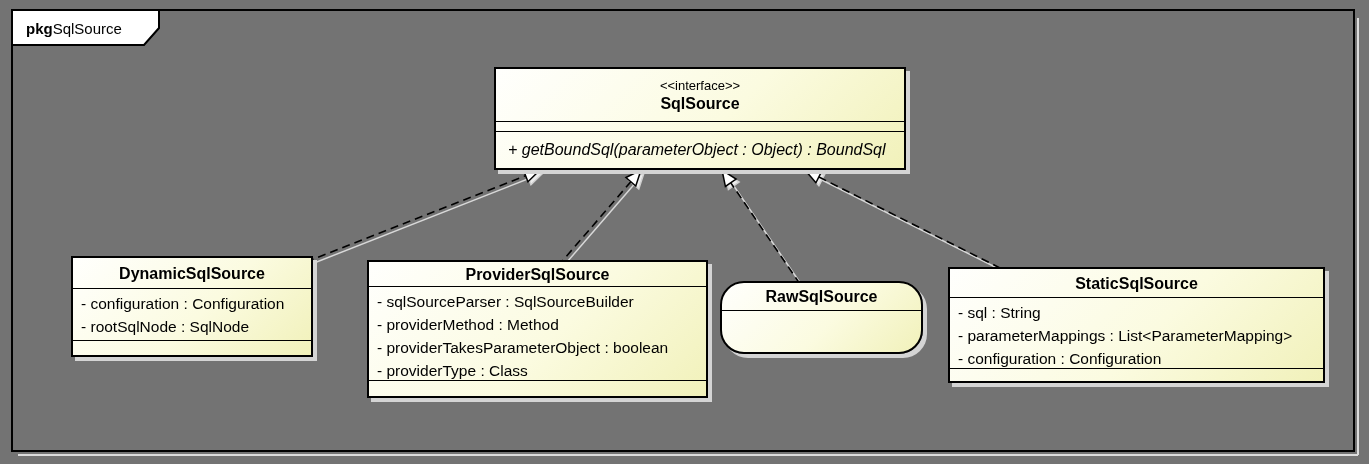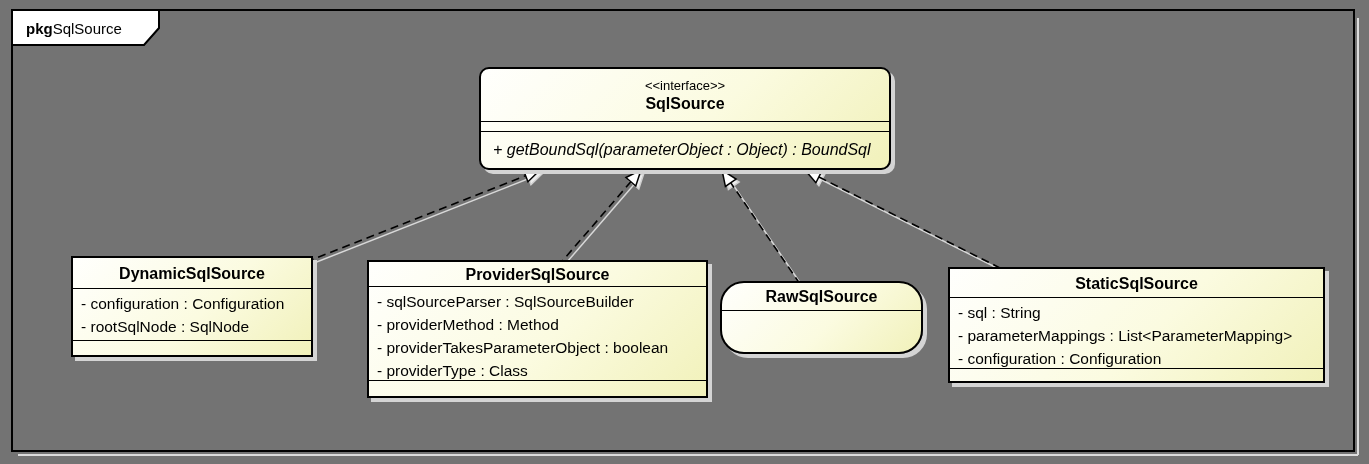--- a/index.html
+++ b/index.html
@@ -121,21 +121,21 @@
       <line x1="558" y1="266" x2="641" y2="170" stroke="#000000" stroke-width="1.6" stroke-dasharray="8,5" marker-end="url(#mTri)"></line>
       <line x1="800" y1="284" x2="722" y2="170" stroke="#000000" stroke-width="1.6" stroke-dasharray="8,5" marker-end="url(#mTri)"></line>
       <line x1="1012" y1="274" x2="805" y2="170" stroke="#000000" stroke-width="1.6" stroke-dasharray="8,5" marker-end="url(#mTri)"></line>
     </g>
   </svg>
 
   <div class="tab-label">
     <span class="kw">pkg</span><span>SqlSource</span>
   </div>
 
-  <div class="uml-box" style="left:479px; top:67px; width:412px; height:103px;border-radius:10px;">
+  <div class="uml-box" style="left:494px; top:67px; width:412px; height:103px;">
     <div class="uml-title" style="height:53px;">
       <span class="uml-stereotype">&lt;&lt;interface&gt;&gt;</span>
       <span class="uml-name">SqlSource</span>
     </div>
     <div class="uml-attrs" style="flex:0 0 auto; height:10px; padding:0;"></div>
     <div class="uml-methods iface-methods">
       <span class="iface-method">+ getBoundSql(parameterObject : Object) : BoundSql</span>
     </div>
   </div>
 

